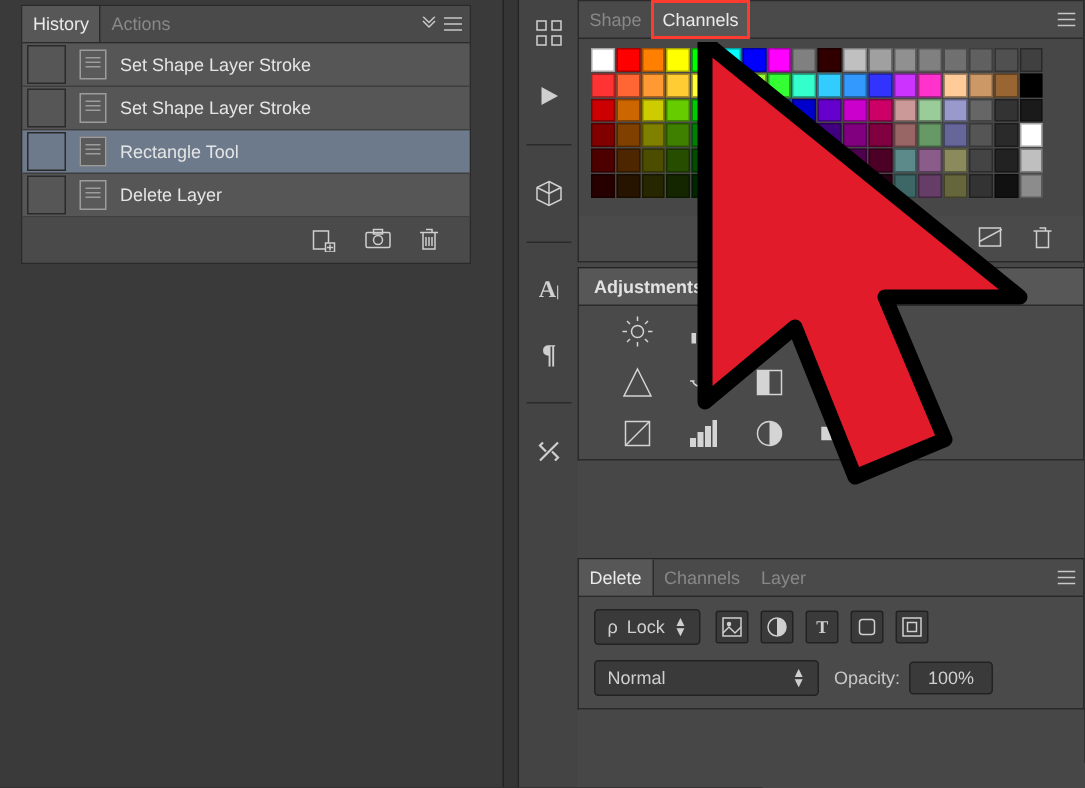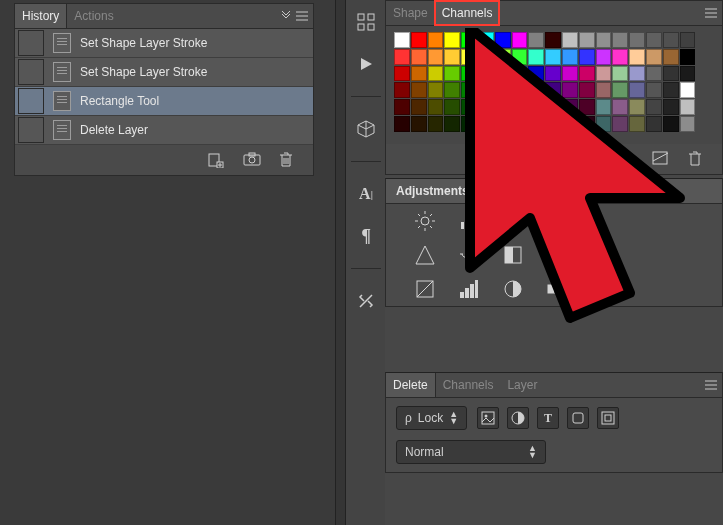--- a/index.html
+++ b/index.html
@@ -450,20 +450,26 @@
                   <rect x="4" y="4" width="6" height="6" fill="none" stroke="#cfcfcf"></rect>
                 </svg>
               </span>
           </div>
         </div>
         <div class="row">
           <div class="blend-dd">
             <span>Normal</span>
             <span class="dd-arrows">▲<br>▼</span>
           </div>
+          <div class="opacity-box">
+            <span>Opacity:</span>
+            <div class="opacity-field">
+              <span>100%</span>
+            </div>
+          </div>
         </div>
       </div>
     </div>
 
   </div>
 
   <div class="cursor-overlay">
     <svg width="280" height="320" viewBox="0 0 280 320">
       <path d="M 40 0
                L 40 240

